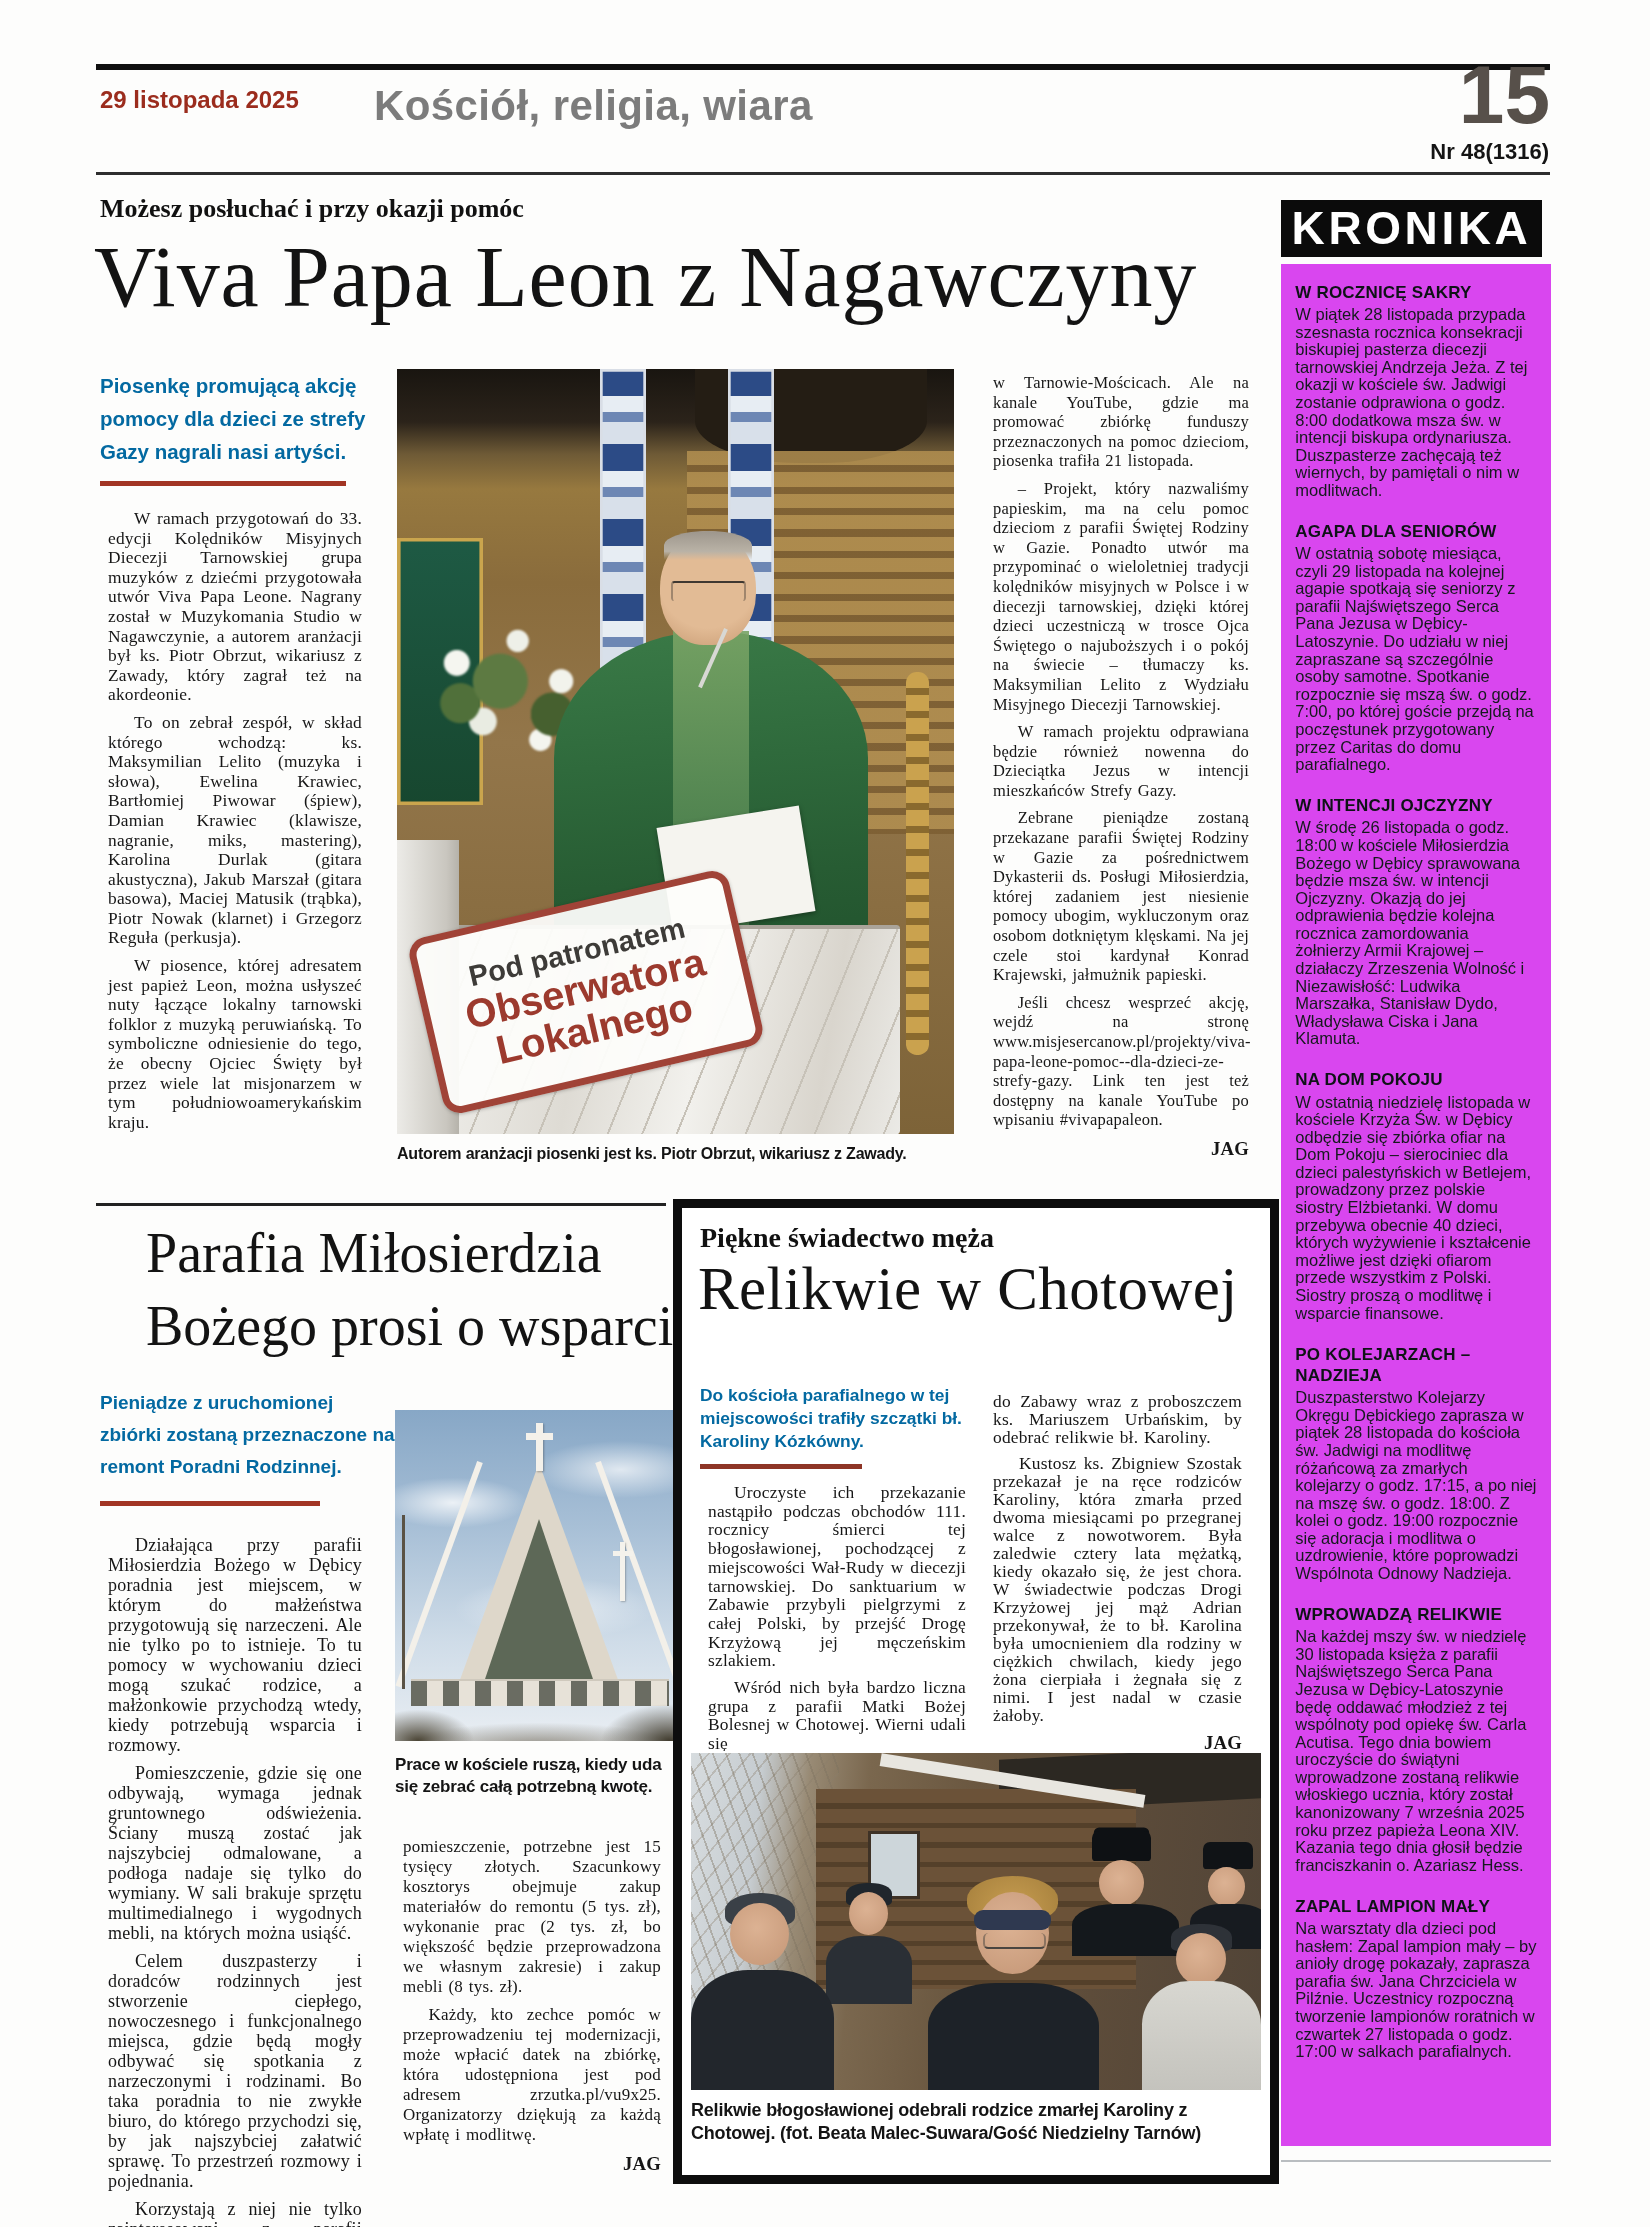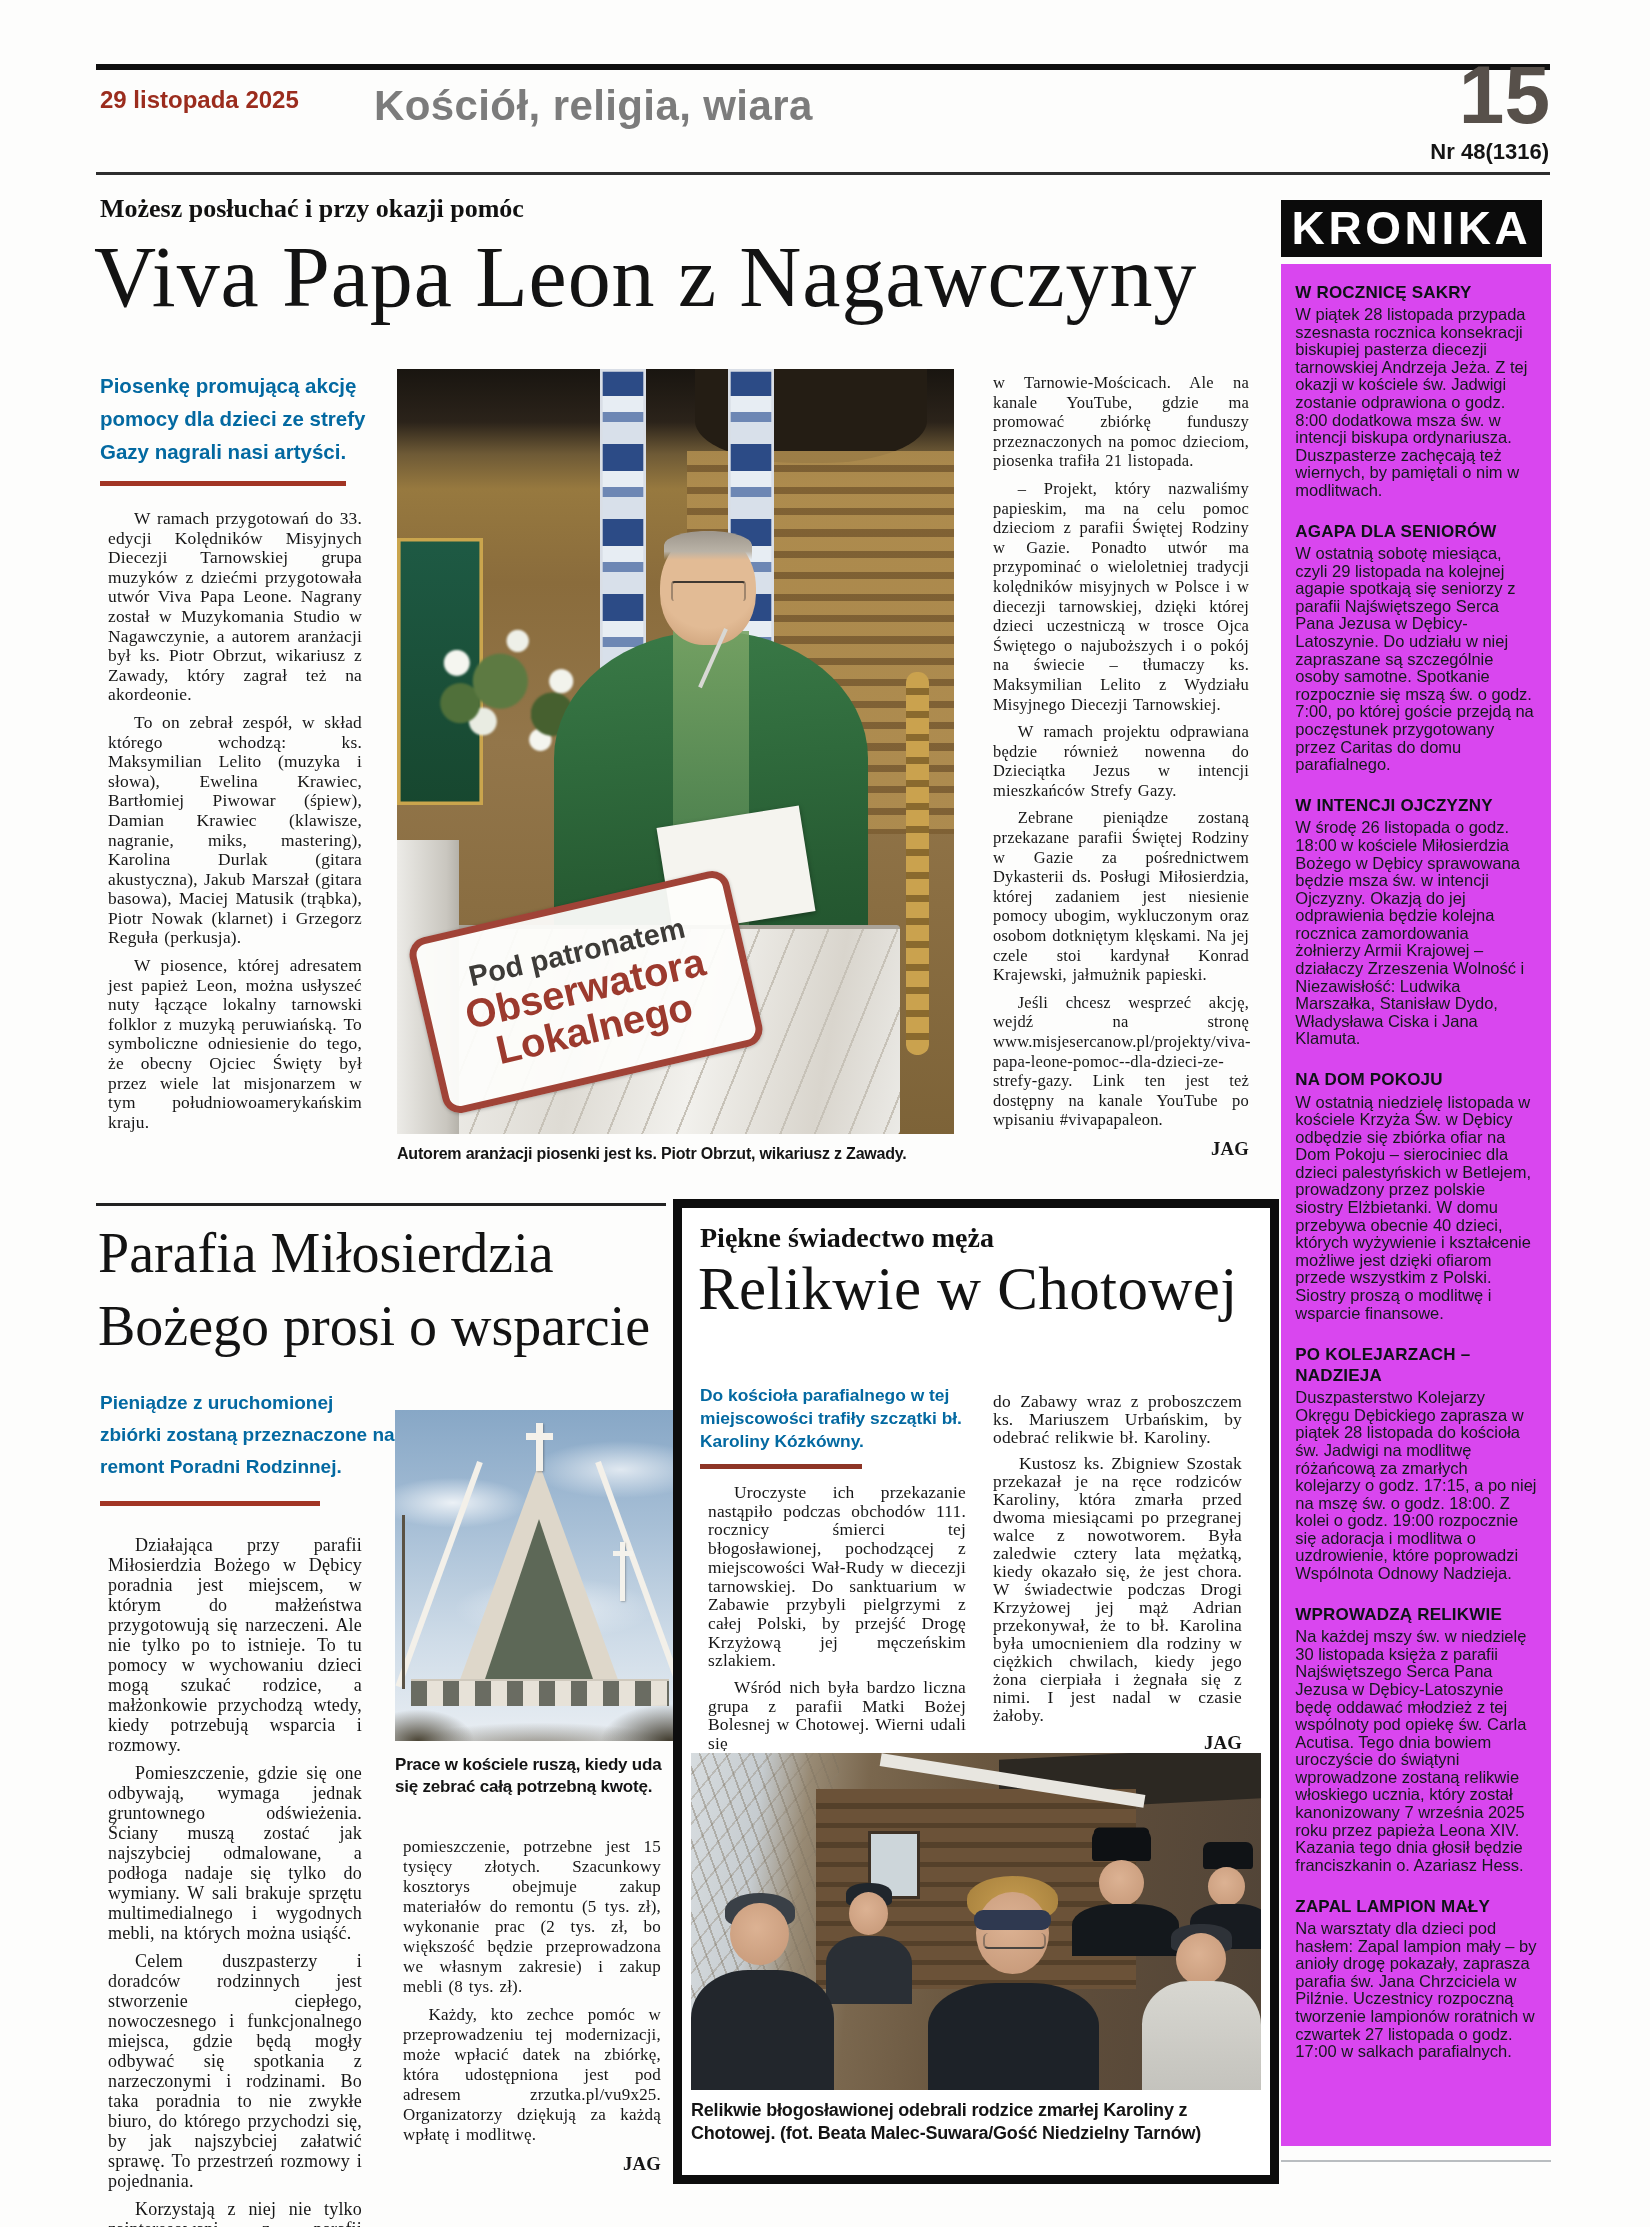--- a/index.html
+++ b/index.html
@@ -58,21 +58,21 @@
   .pp-ambo{position:absolute;left:53px;bottom:0;width:450px;height:205px;border-top:4.5px solid #aaa49a;border-radius:3.6px;background:
     repeating-linear-gradient(112deg,transparent 0 30px,#c7c2b8 30px 32px),
     linear-gradient(100deg,#efeeea 0%,#dedbd4 30%,#f2f1ed 55%,#d9d5cd 82%,#ebeae6 100%);}
   .pp-pillar{position:absolute;left:0;bottom:0;width:62px;height:294px;background:linear-gradient(90deg,#ecebe7,#c9c6bf 80%,#b5b2aa);}
   
   .stamp{position:absolute;left:25px;top:533px;width:314px;height:166px;transform:rotate(-13deg);background:rgba(253,253,251,.94);border:7.1px solid #a04337;border-radius:18px;display:flex;flex-direction:column;align-items:center;justify-content:center;gap:0;box-shadow:0 0.9px 3.6px rgba(0,0,0,.25);}
   .stamp-l1{font:700 29px "Liberation Sans",sans-serif;color:#3d3b38;}
   .stamp-l2{font:800 40px/41px "Liberation Sans",sans-serif;color:#9c3a2e;}
   
   .a2-headline{left:98px;top:1217px;font:400 56px/73px "Liberation Serif",serif;color:#131313;}
-  .a2-headline span{display:block;}
+  .a2-headline span{display:block;margin-left:48px;}
   .a2-lead{left:100px;top:1387px;width:296px;font:700 19px/32px "Liberation Sans",sans-serif;}
   .a2-lead-rule{left:100px;top:1501px;width:220px;height:4.5px;}
   .a2-col1{left:100px;top:1527px;width:270px;height:700px;font-size:18px;line-height:20px;}
   .a2-caption{left:395px;top:1754px;width:267px;font-size:17px;line-height:22px;}
   .a2-col2{left:395px;top:1829px;width:274px;height:399px;font-size:17px;line-height:20px;}
   
   .photo-church{left:395px;top:1410px;width:289px;height:331px;overflow:hidden;background:linear-gradient(180deg,#87a7c6 0%,#a7bfd6 35%,#cfdce8 70%,#e9eef3 100%);}
   .photo-church::before{content:"";position:absolute;inset:0;background:
     radial-gradient(ellipse 107px 36px at 20% 28%,rgba(255,255,255,.8),transparent 70%),
     radial-gradient(ellipse 125px 41px at 78% 18%,rgba(255,255,255,.7),transparent 70%),

